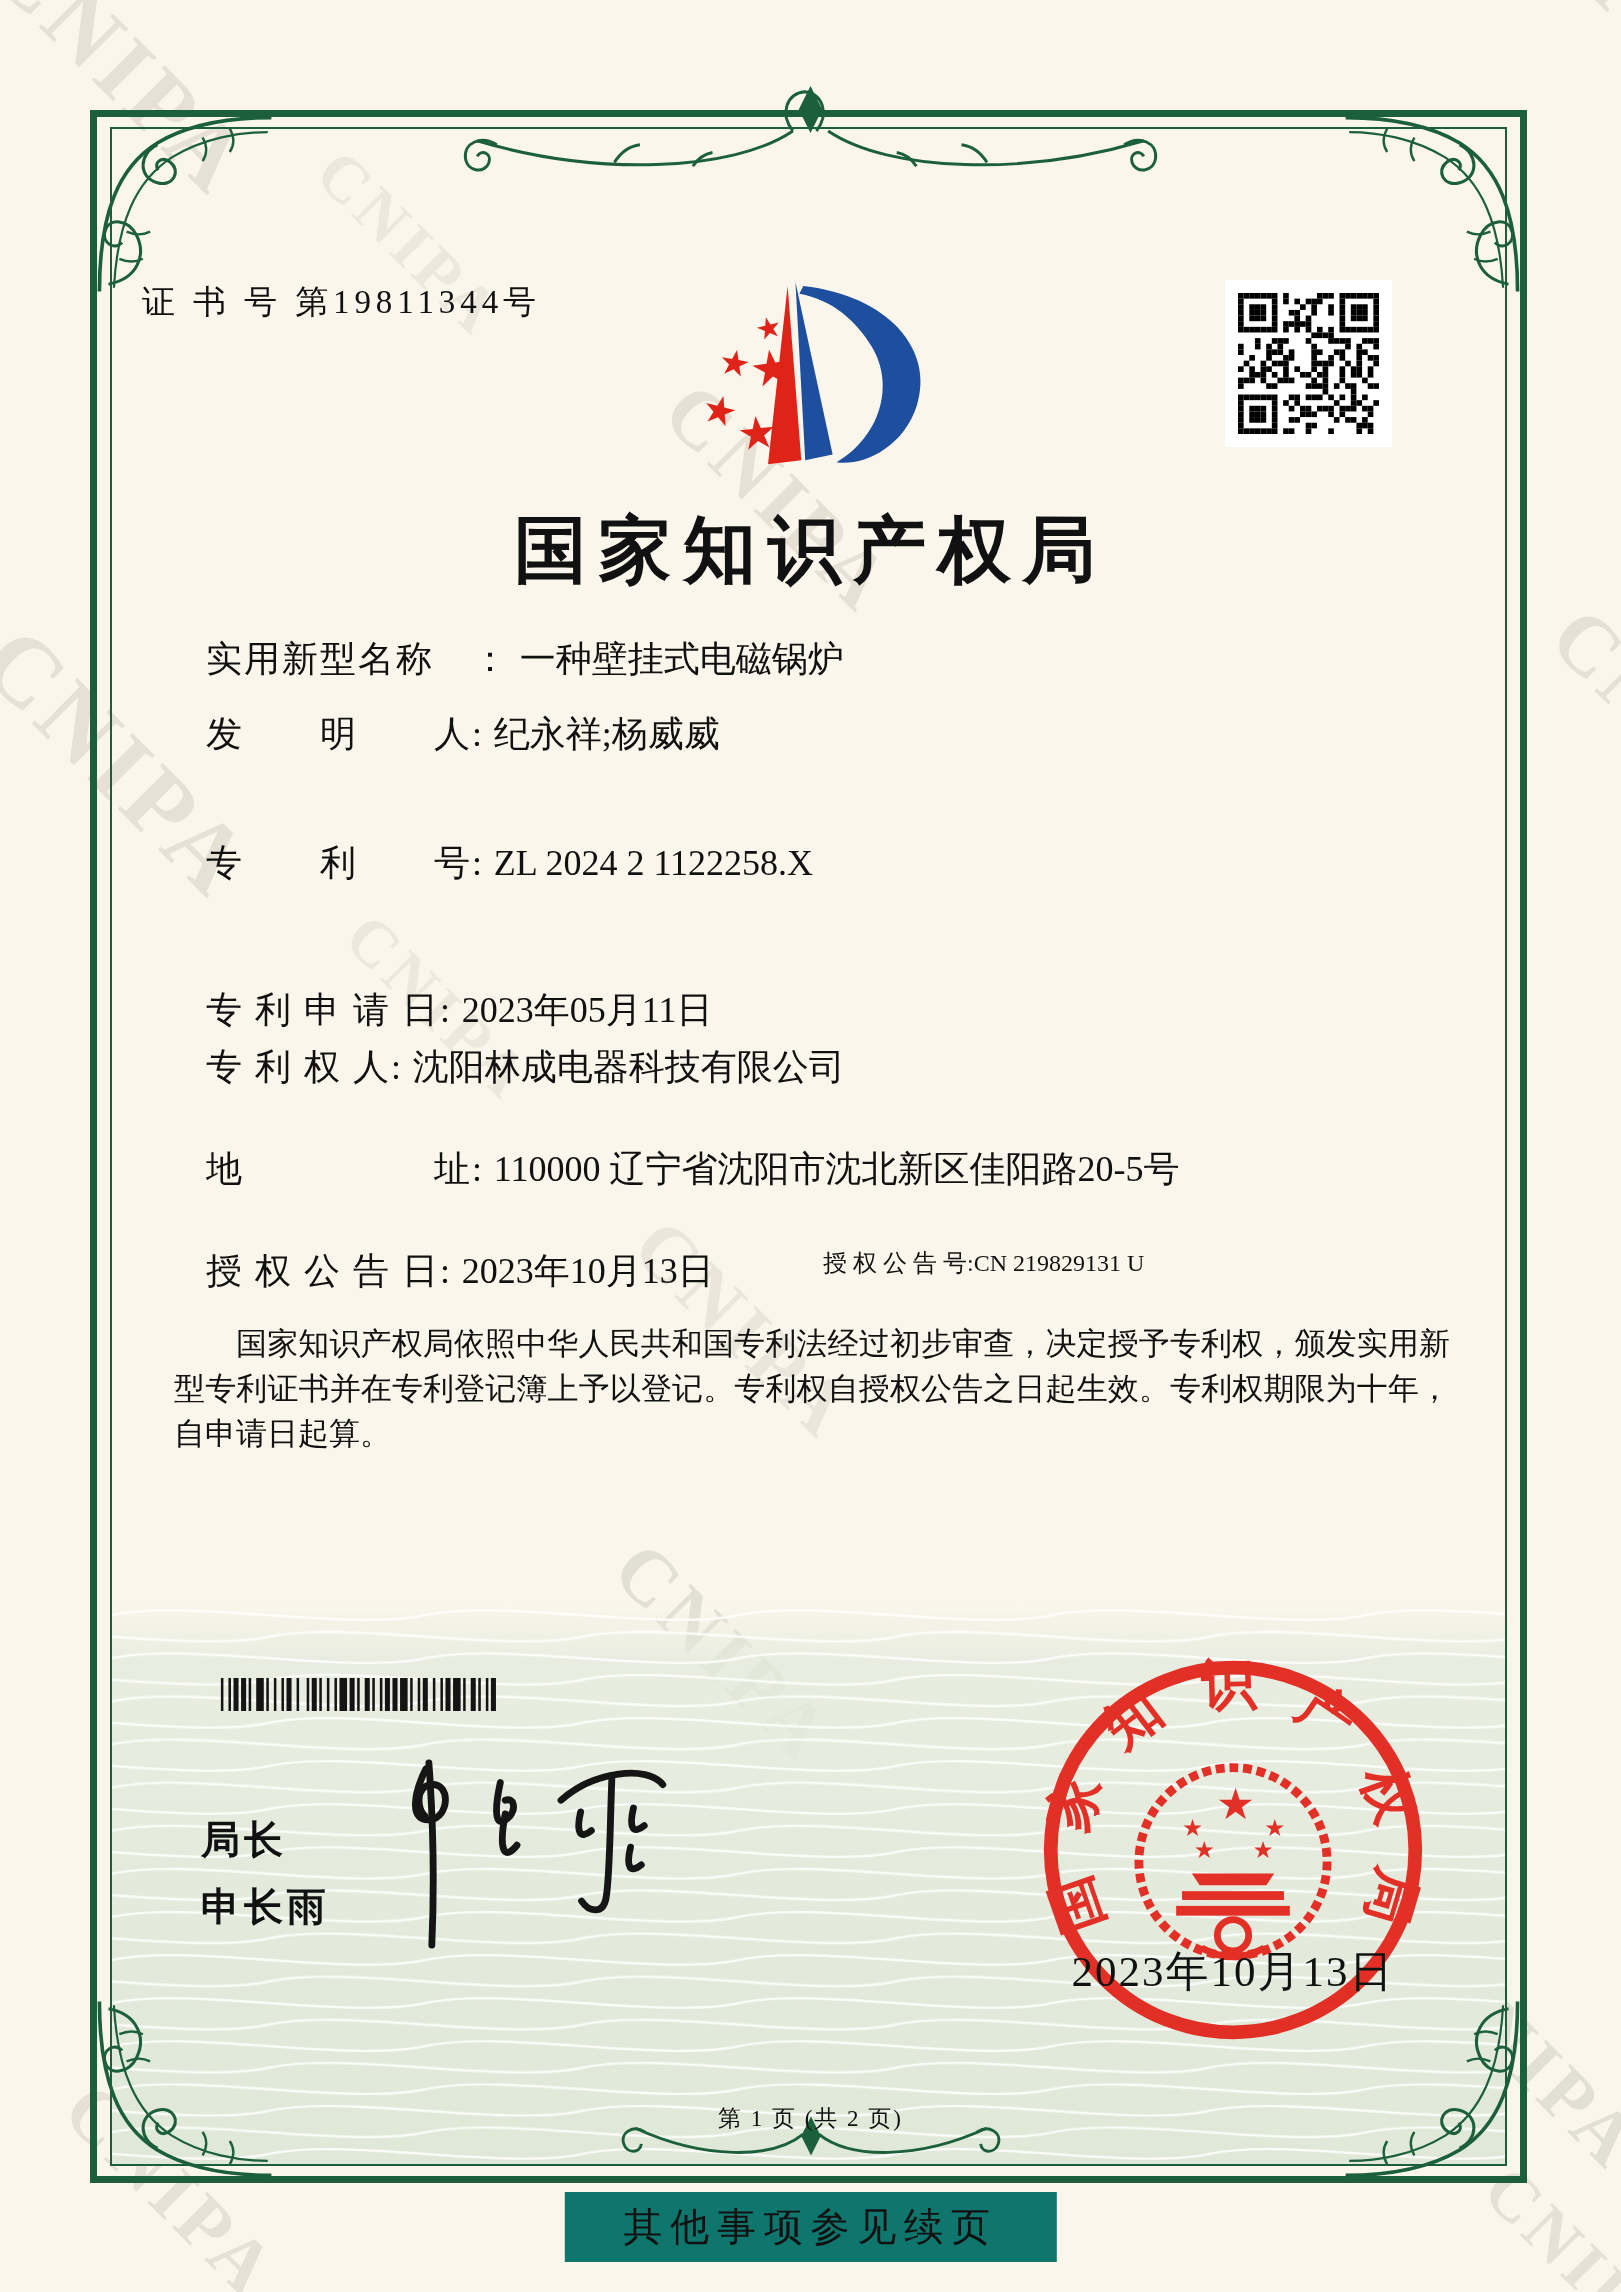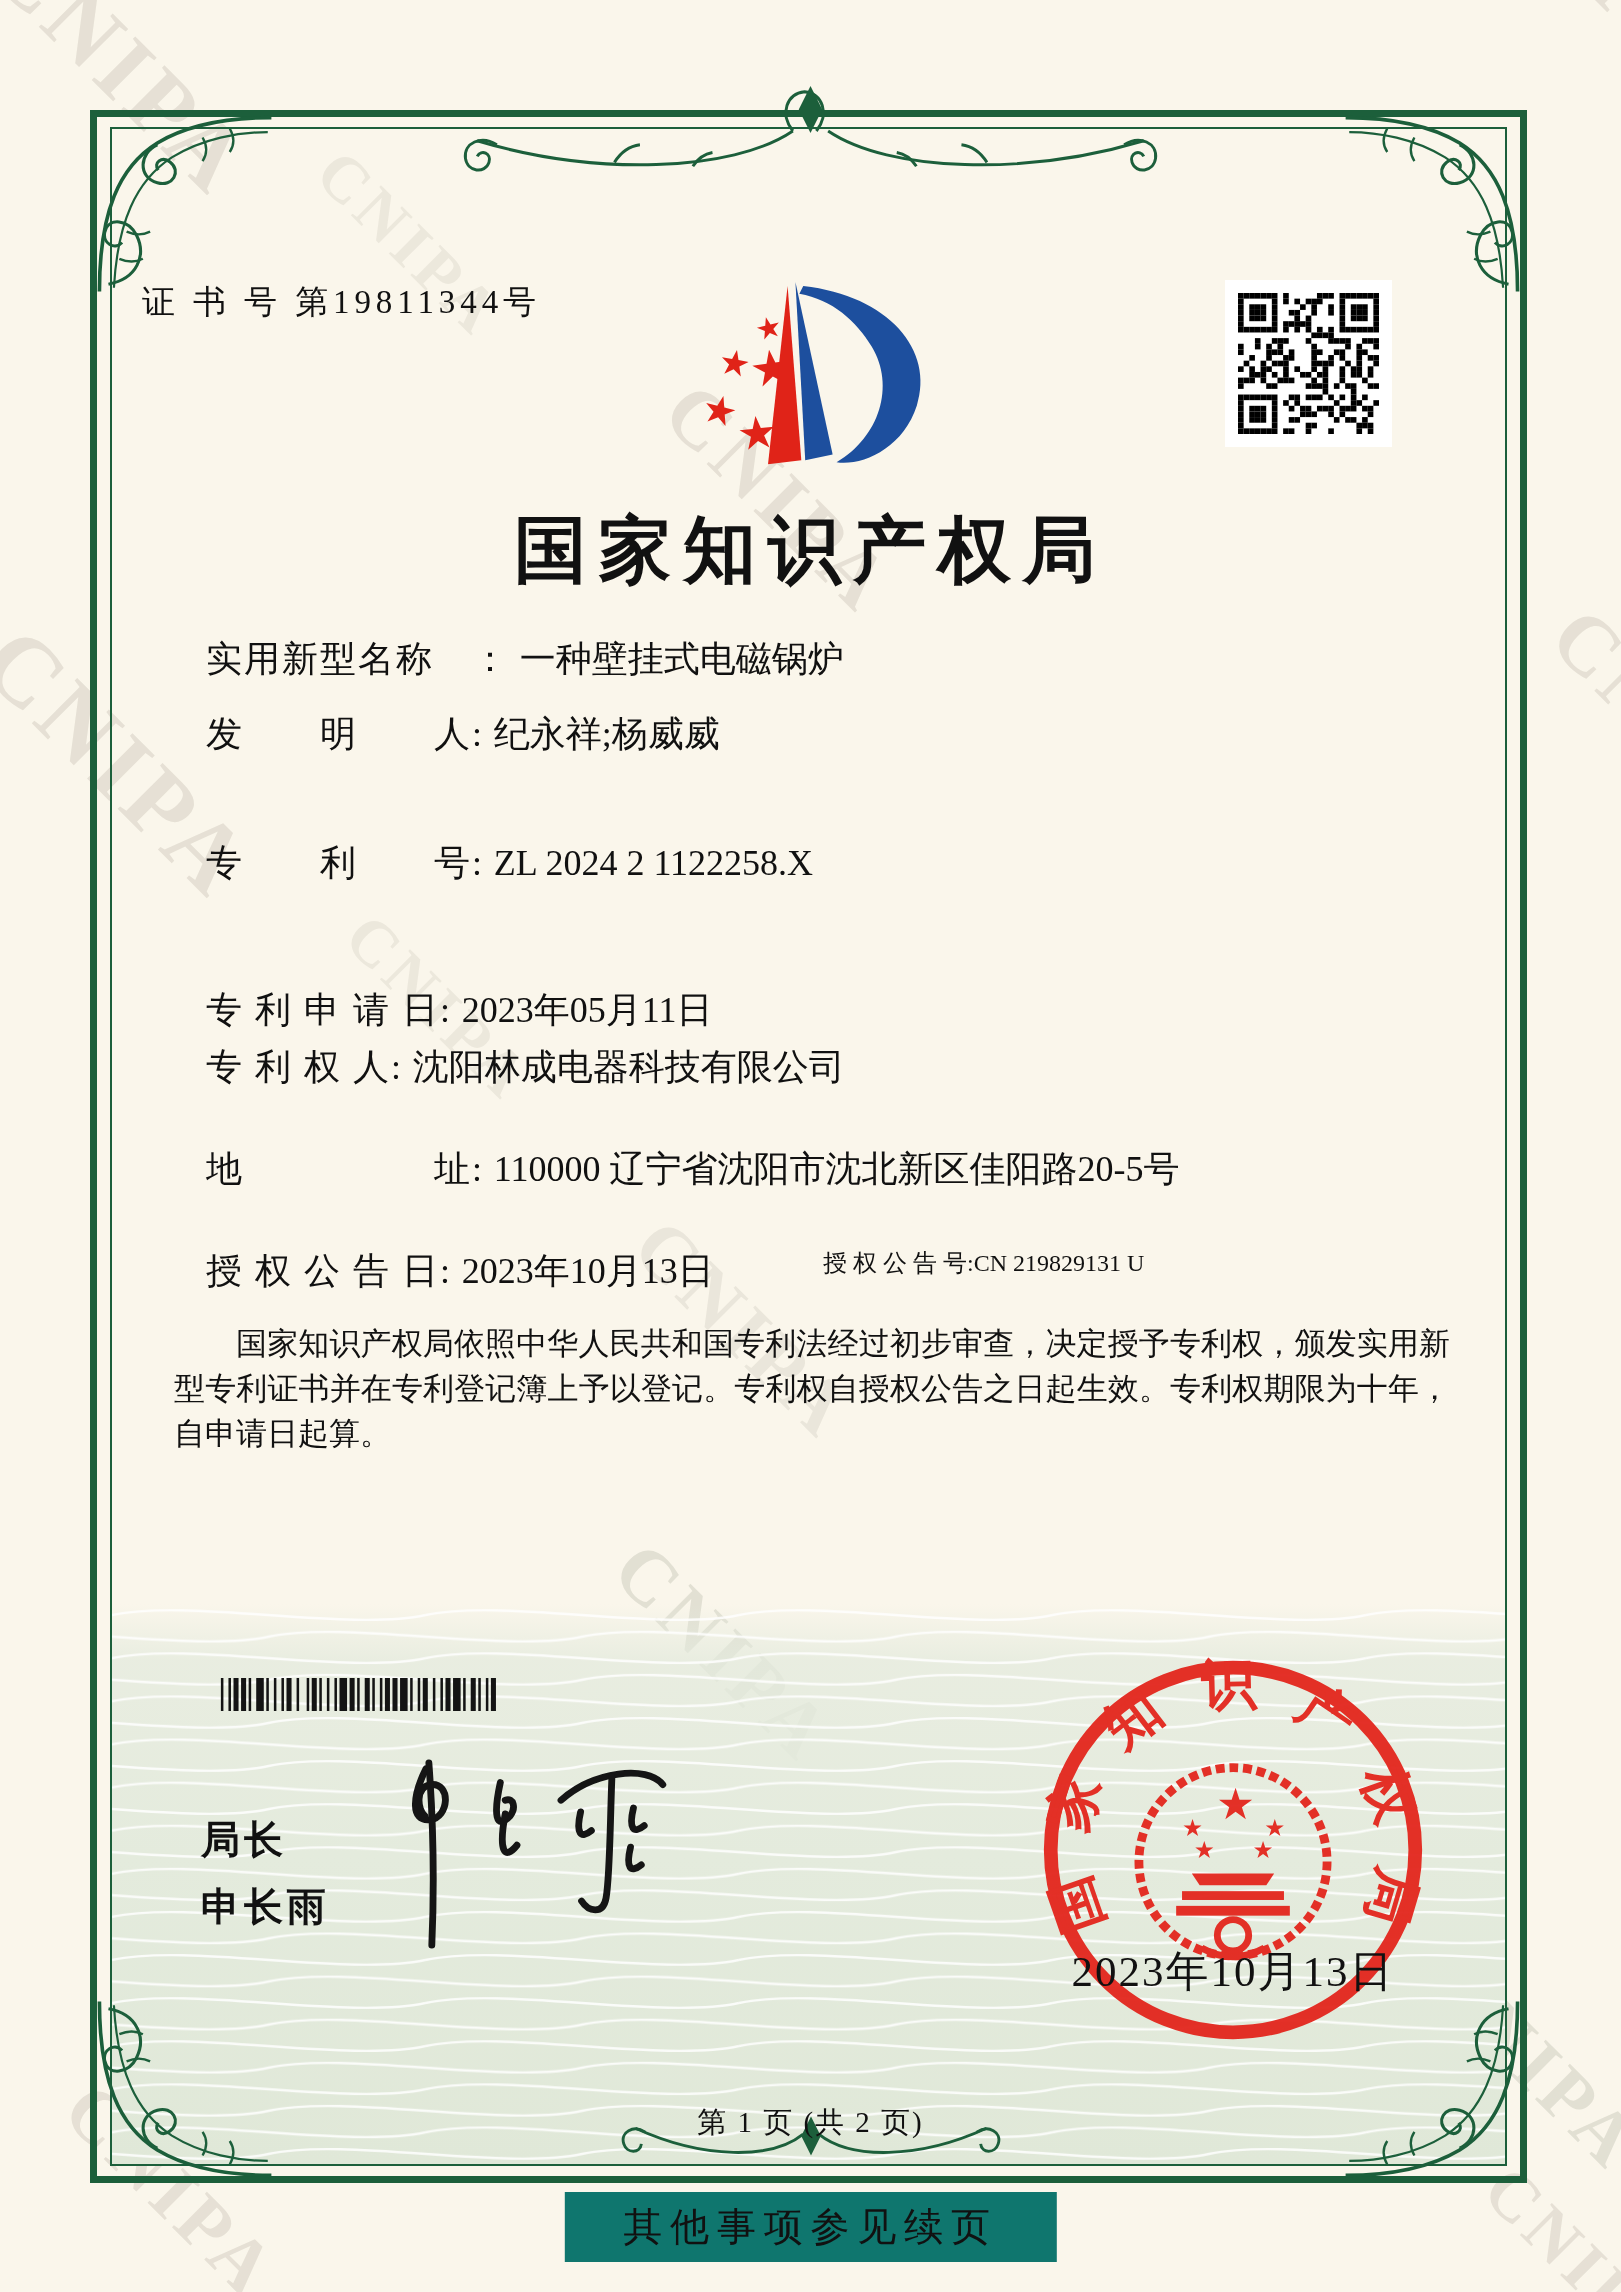--- a/index.html
+++ b/index.html
@@ -77,21 +77,21 @@
     font-family:"Liberation Sans", sans-serif;z-index:5;letter-spacing:3.9px;
   }
   .signature{position:absolute;left:377px;top:1753px;width:323px;height:206px;z-index:6;}
   .seal{position:absolute;left:1037px;top:1654px;width:392px;height:392px;z-index:6;opacity:0.95;}
   .seal-date{
     position:absolute;left:1037px;top:1943px;width:392px;text-align:center;
     font-size:43px;color:#111;z-index:7;letter-spacing:2px;
   }
   .page-info{
     position:absolute;left:0;top:2103px;width:100%;text-align:center;
-    font-size:29px;z-index:5;letter-spacing:2px;
+    font-size:23px;z-index:5;letter-spacing:2px;
   }
   .continuation{
     position:absolute;left:50%;top:2192px;transform:translateX(-50%);
     background:#0f766e;padding:7.8px 59px;font-size:39px;letter-spacing:7.8px;
     z-index:5;white-space:nowrap;
   }
 </style>
 </head>
 <body>
 

